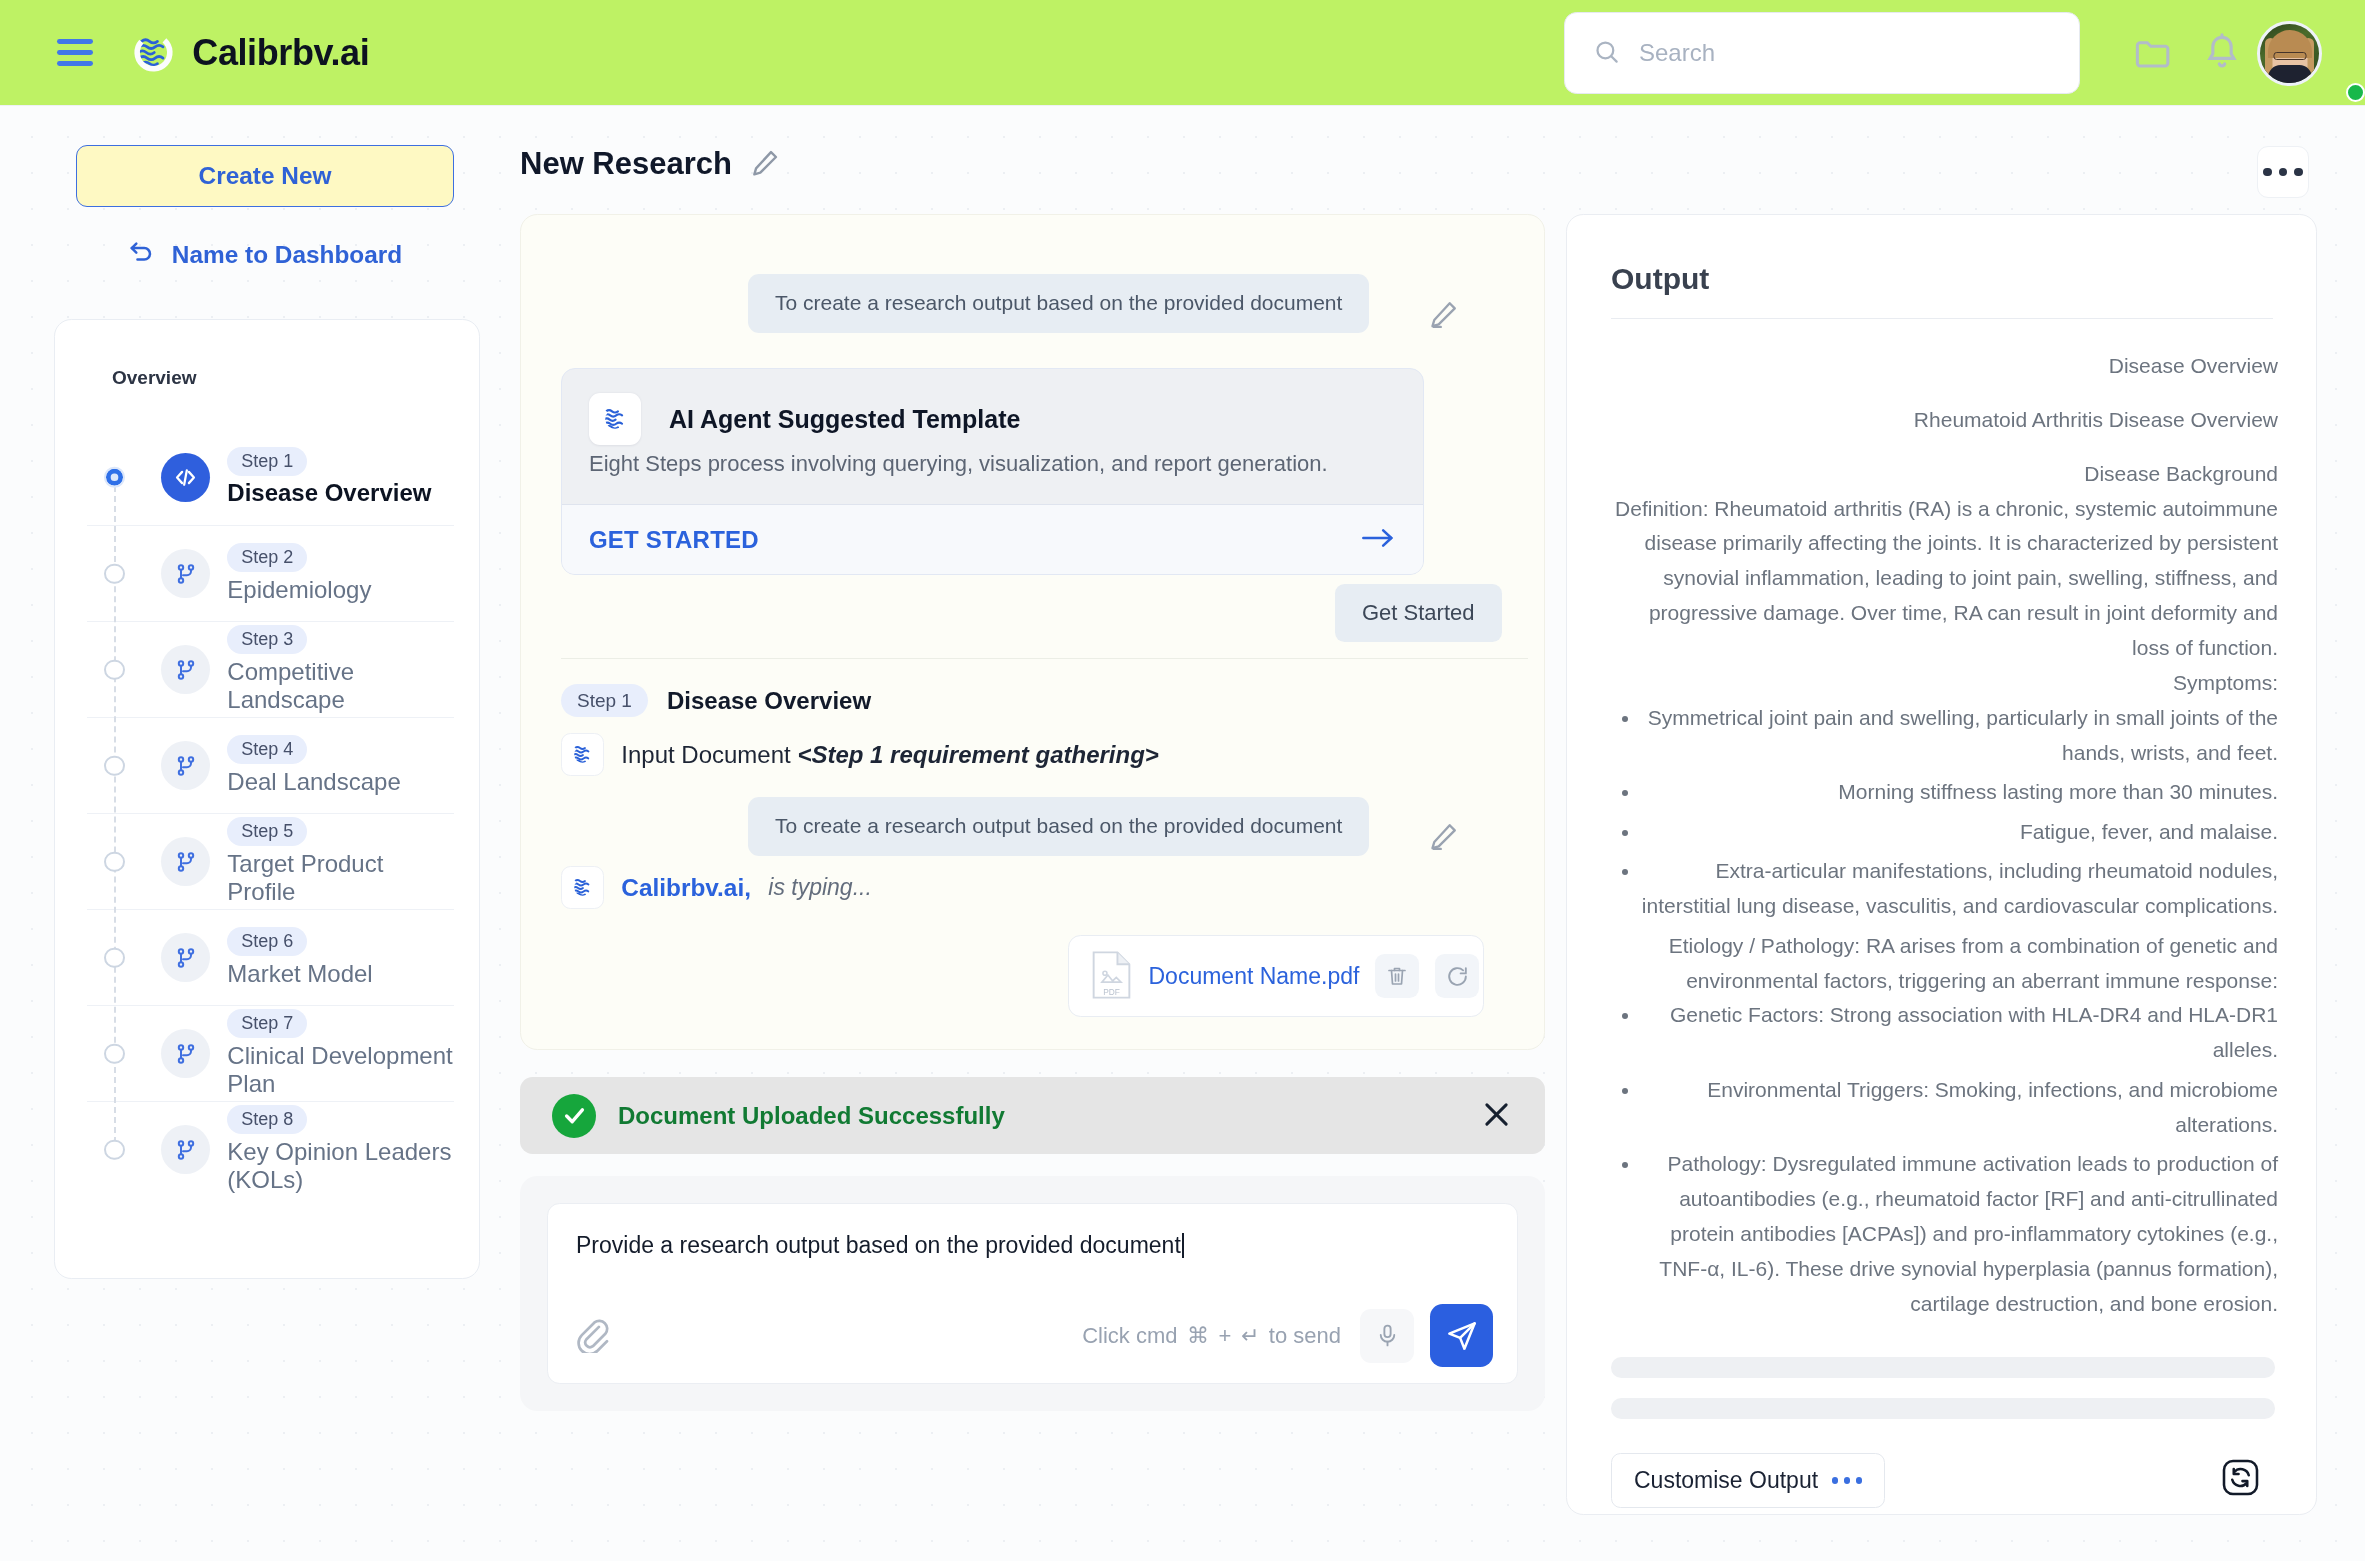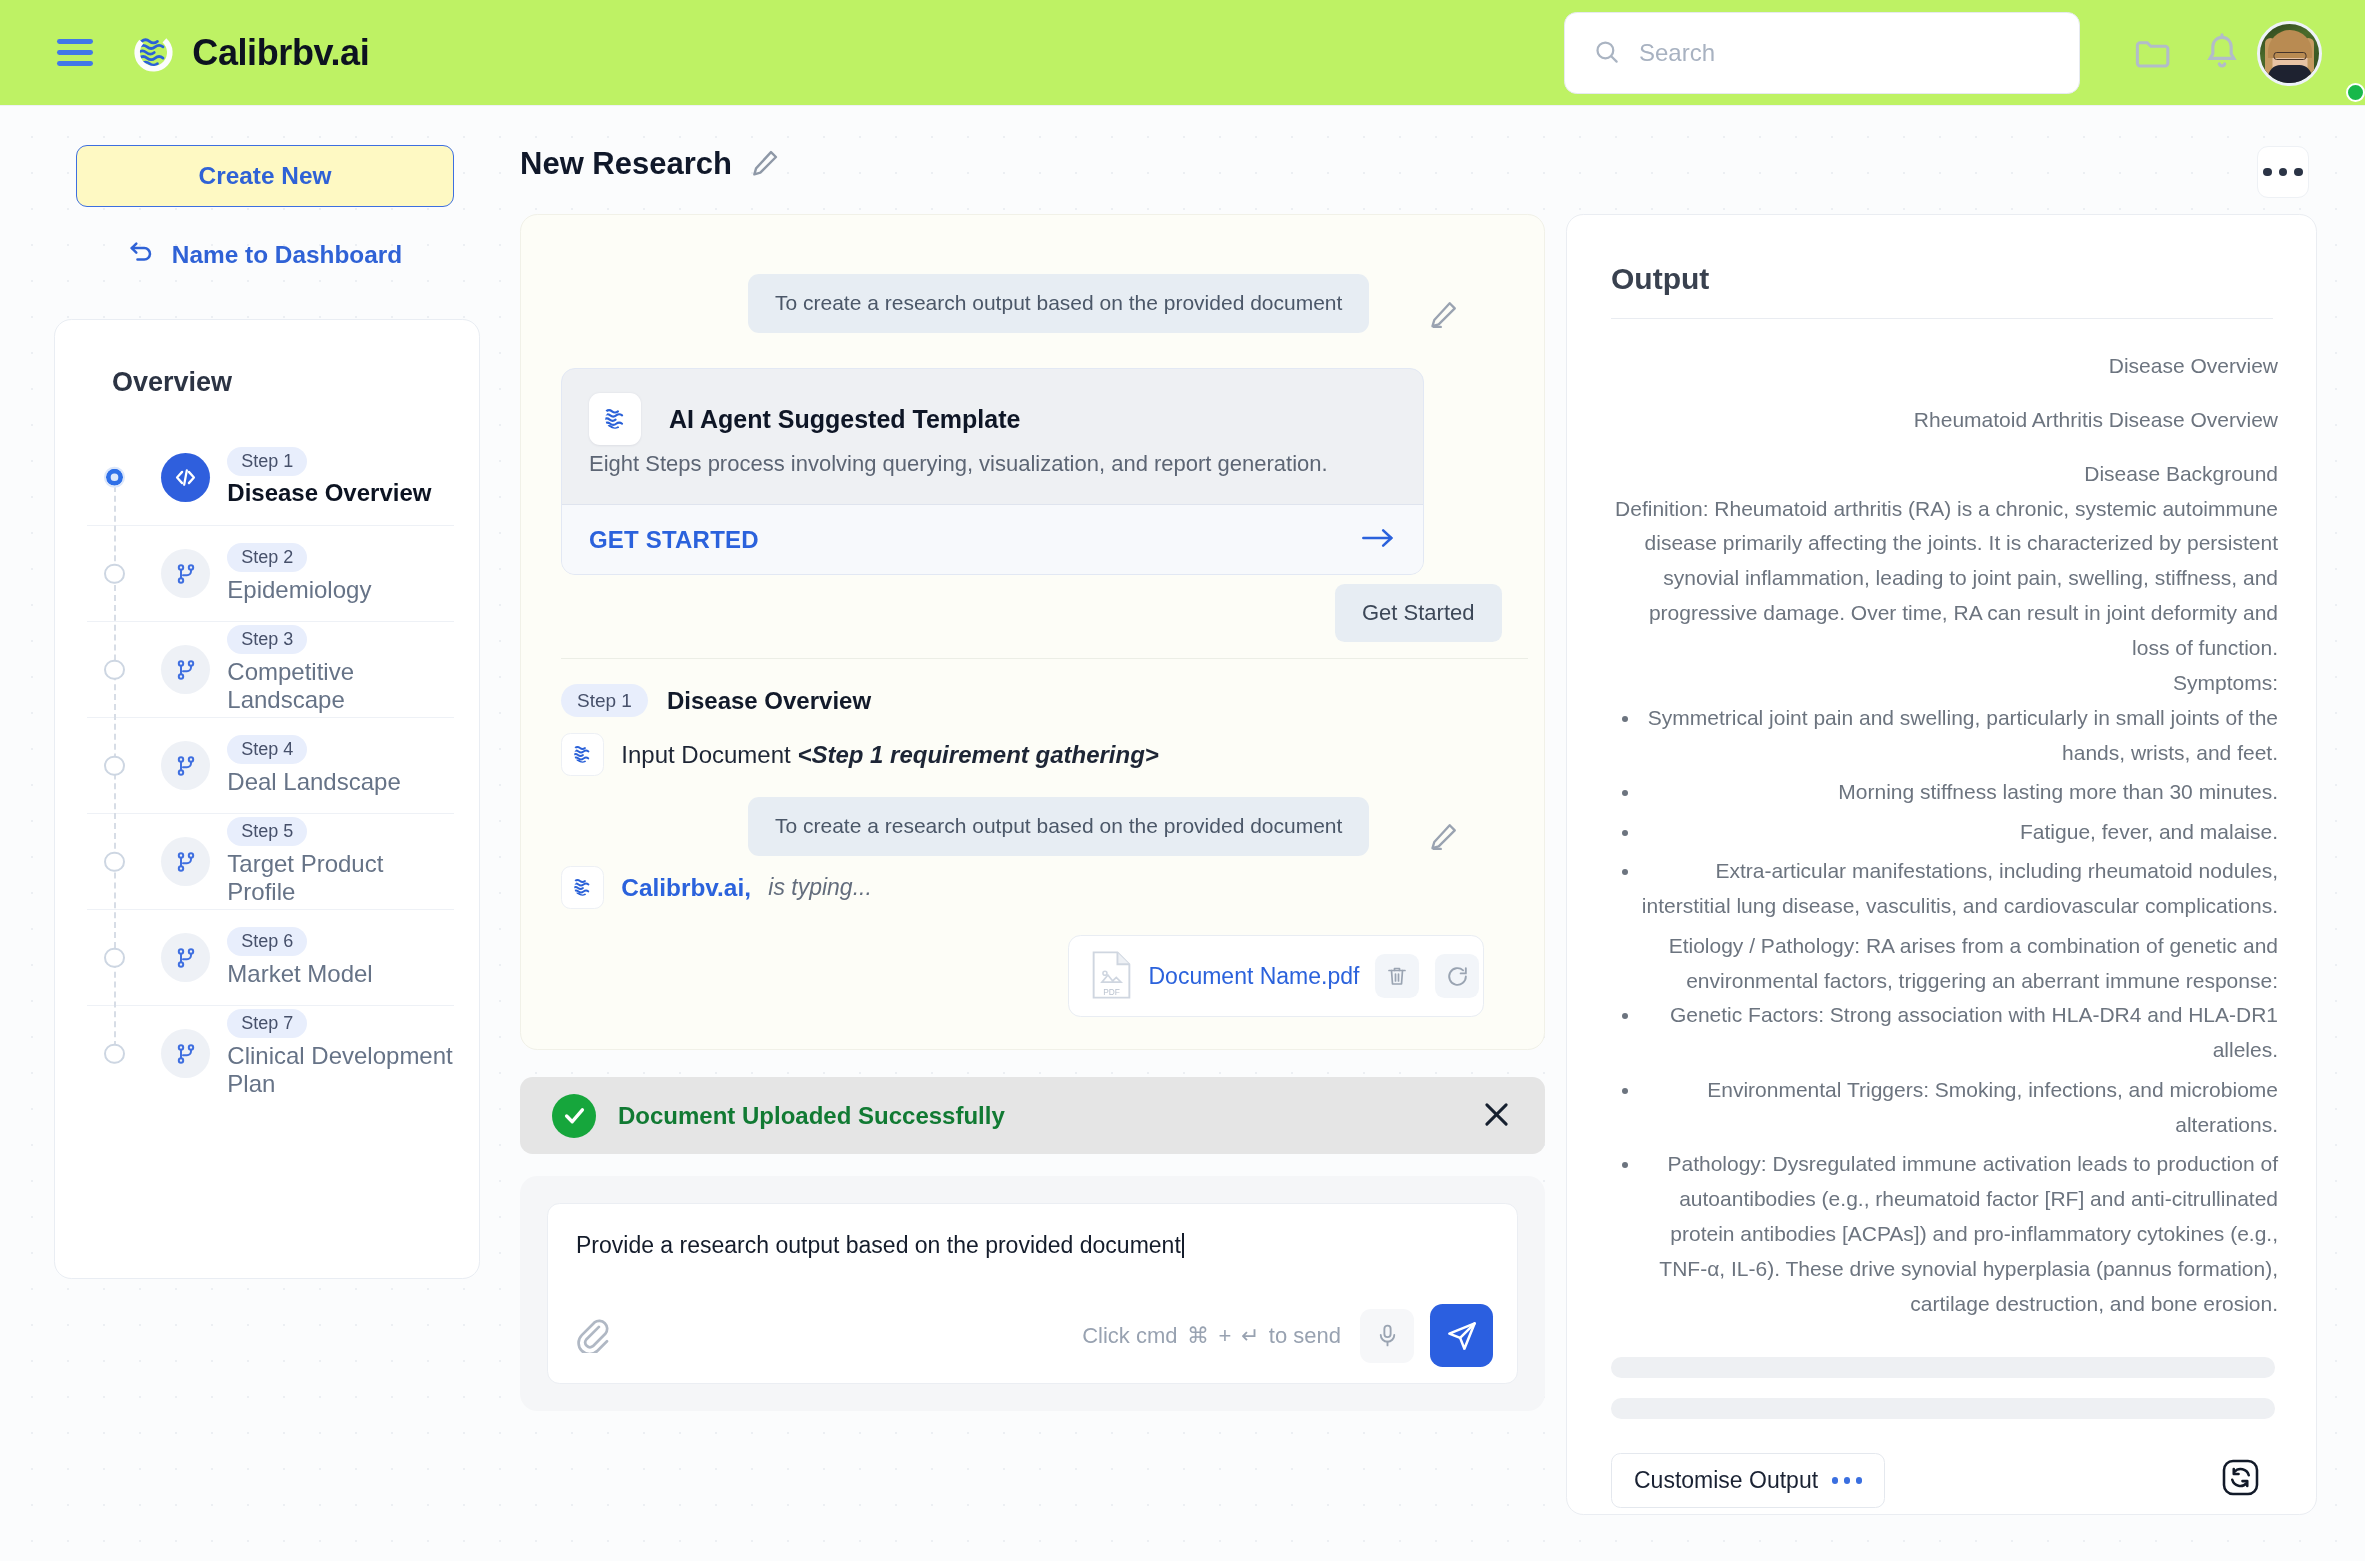--- a/index.html
+++ b/index.html
@@ -106,21 +106,21 @@
     position: absolute; left: 76px; top: 129px; width: 378px; height: 39px;
     display: flex; align-items: center; justify-content: center; gap: 16px;
     color: #2f62d6; font-size: 24.4px; font-weight: 600; cursor: pointer;
   }
   .overview-card {
     position: absolute; left: 54px; top: 213px; width: 426px; height: 960px;
     background: #fff; border: 0.8px solid #e9edf3; border-radius: 17.3px;
   }
   .overview-title {
     position: absolute; left: 57px; top: 47px;
-    font-size: 27px; font-weight: 700; color: #2c3444;
+    font-size: 19px; font-weight: 700; color: #2c3444;
   }
   .steps { position: absolute; left: 32px; top: 109px; width: 367px; }
   .step-row {
     position: relative; display: flex; align-items: center;
     height: 96px; padding-left: 74px; cursor: pointer;
   }
   .step-row + .step-row { border-top: 0.8px solid #eef1f6; }
   .rail-dot {
     position: absolute; left: 17.3px; top: 50%; transform: translateY(-50%);
     width: 20.5px; height: 20.5px; border-radius: 50%;
@@ -522,20 +522,36 @@
                 <circle cx="7" cy="18.5" r="2.2"></circle>
                 <circle cx="7" cy="5.5" r="2.2"></circle>
                 <circle cx="17" cy="5.5" r="2.2"></circle>
                 <path d="M7 7.7v8.6"></path>
                 <path d="M17 7.7v1.6a4 4 0 0 1-4 4H9"></path>
               </svg>
             </span>
             <span class="step-text">
               <span class="step-badge">Step 7</span>
               <span class="step-label">Clinical Development Plan</span>
+            </span>
+          </div>
+          <div class="step-row">
+            <span class="rail-dot"></span>
+            <span class="step-icon">
+              <svg width="24" height="24" viewBox="0 0 24 24" fill="none" stroke="currentColor" stroke-width="2" stroke-linecap="round" stroke-linejoin="round">
+                <circle cx="7" cy="18.5" r="2.2"></circle>
+                <circle cx="7" cy="5.5" r="2.2"></circle>
+                <circle cx="17" cy="5.5" r="2.2"></circle>
+                <path d="M7 7.7v8.6"></path>
+                <path d="M17 7.7v1.6a4 4 0 0 1-4 4H9"></path>
+              </svg>
+            </span>
+            <span class="step-text">
+              <span class="step-badge">Step 8</span>
+              <span class="step-label">Key Opinion Leaders (KOLs)</span>
             </span>
           </div>
         </div>
     </div>
   </div>
 </div>
 
 <div class="page-title-row">
   <span class="page-title">New Research</span>
   <span>

